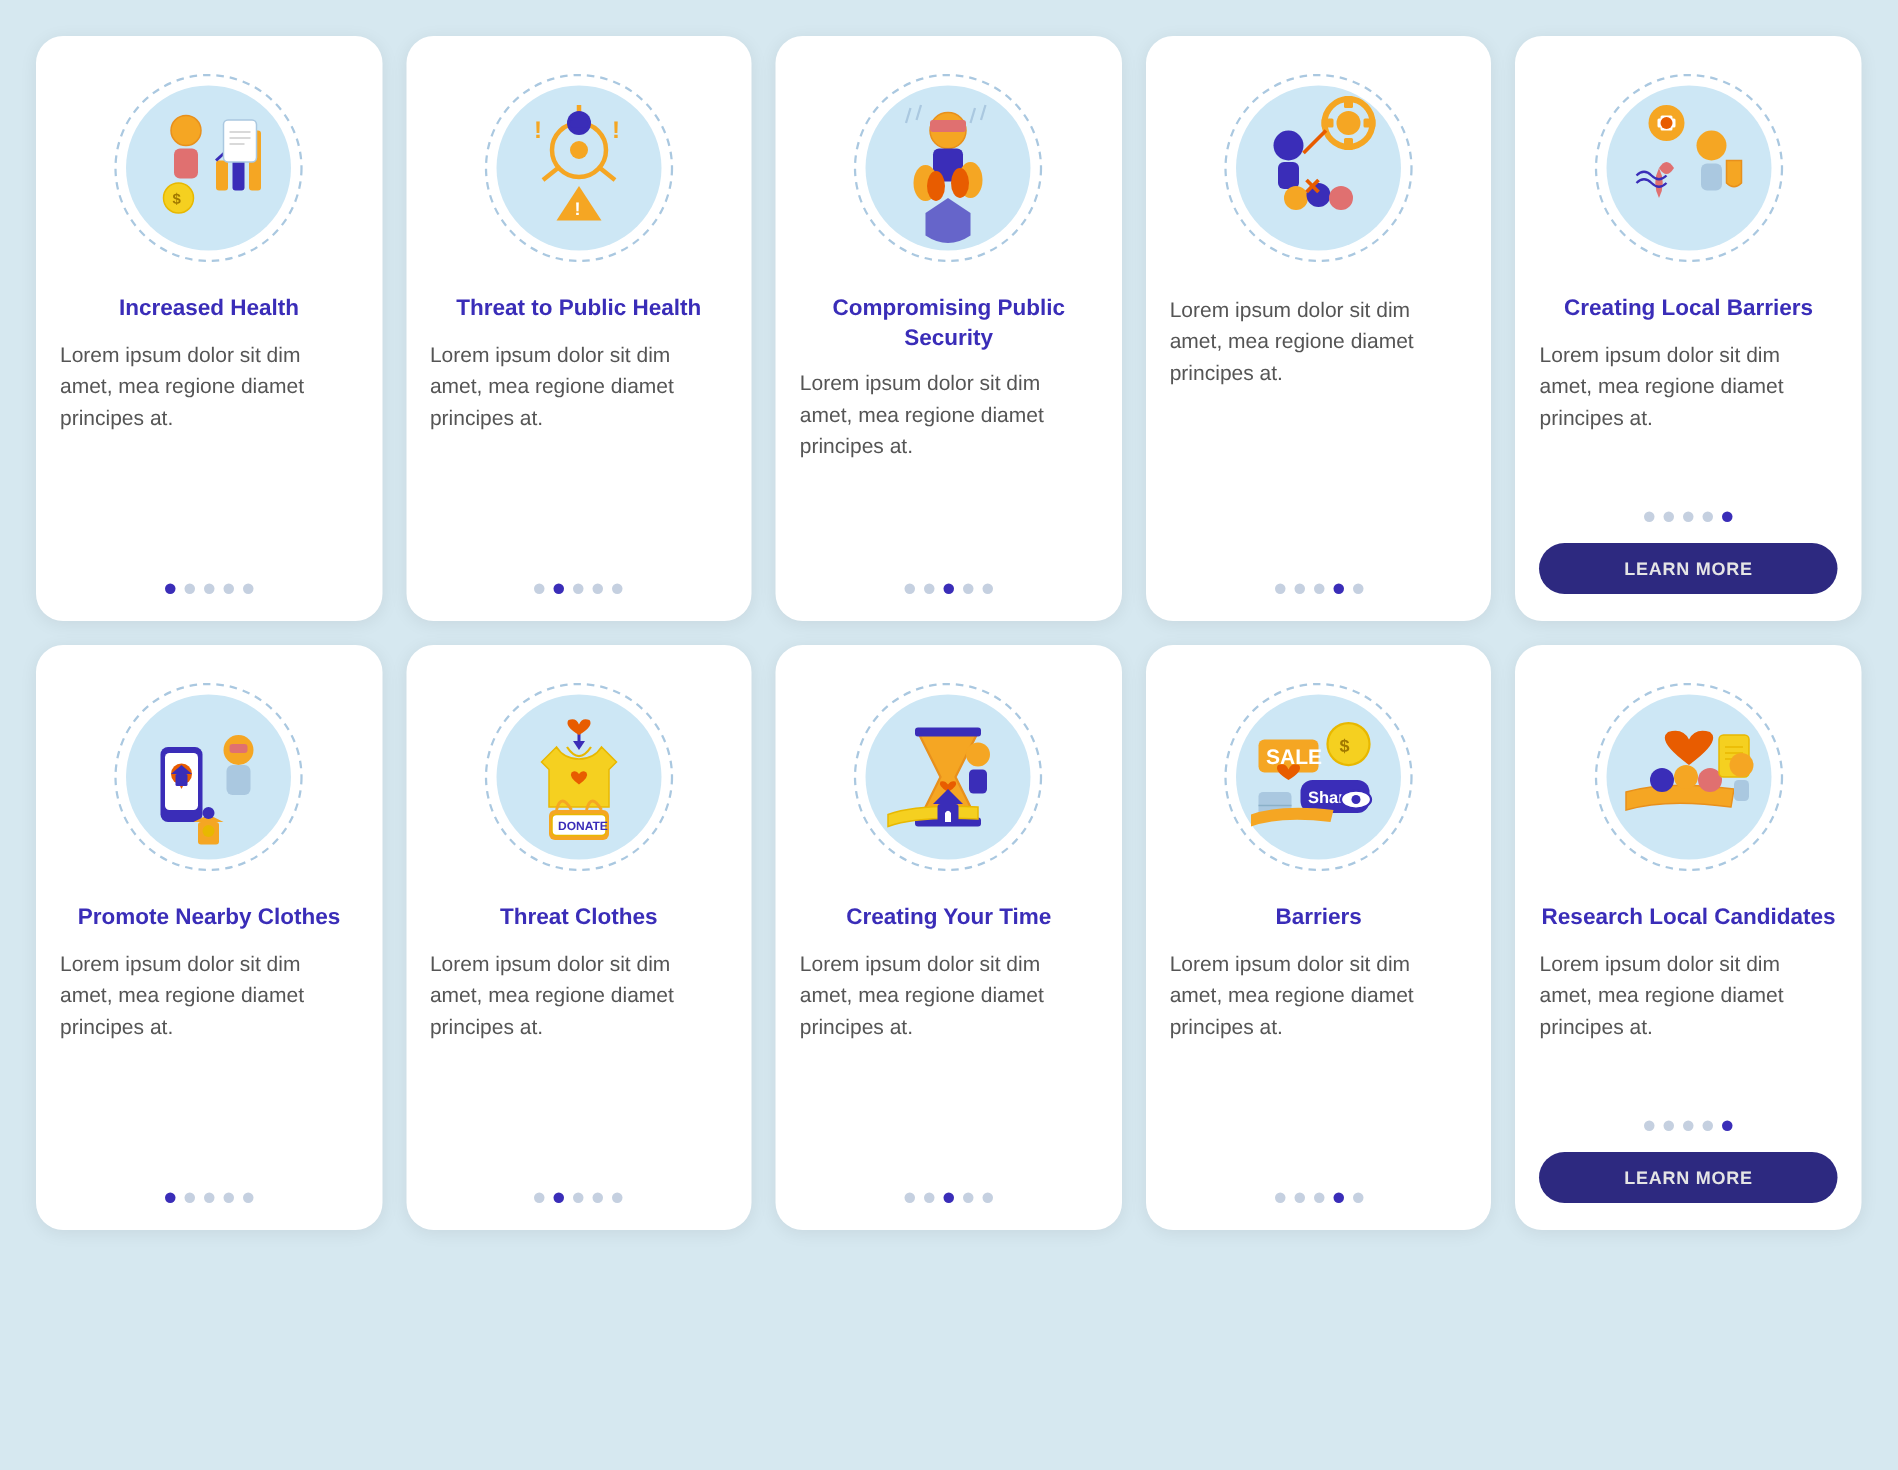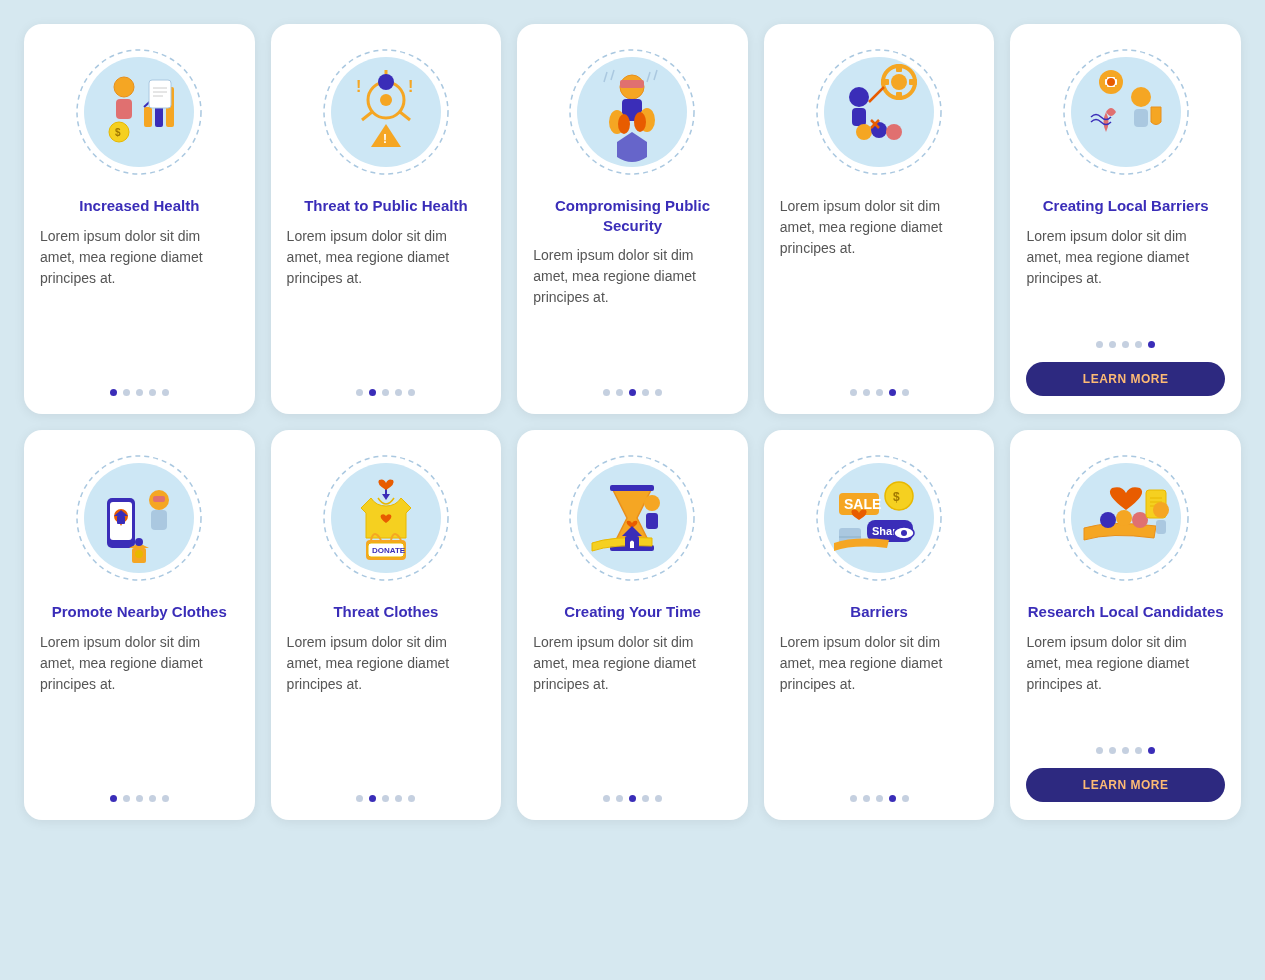--- a/index.html
+++ b/index.html
@@ -61,21 +61,21 @@
       height: 7px;
       border-radius: 50%;
       background: #c5d0e0;
       display: inline-block;
     }
     .dot.active {
       background: #3a2db8;
     }
     .learn-more-btn {
       background: #2d2980;
-      color: #fdba74;
+      color: #e5e5e5;
       border: none;
       border-radius: 22px;
       padding: 10px 22px;
       font-size: 12px;
       font-weight: 700;
       letter-spacing: 0.5px;
       cursor: pointer;
       margin-top: 14px;
       width: 100%;
       text-transform: uppercase;

